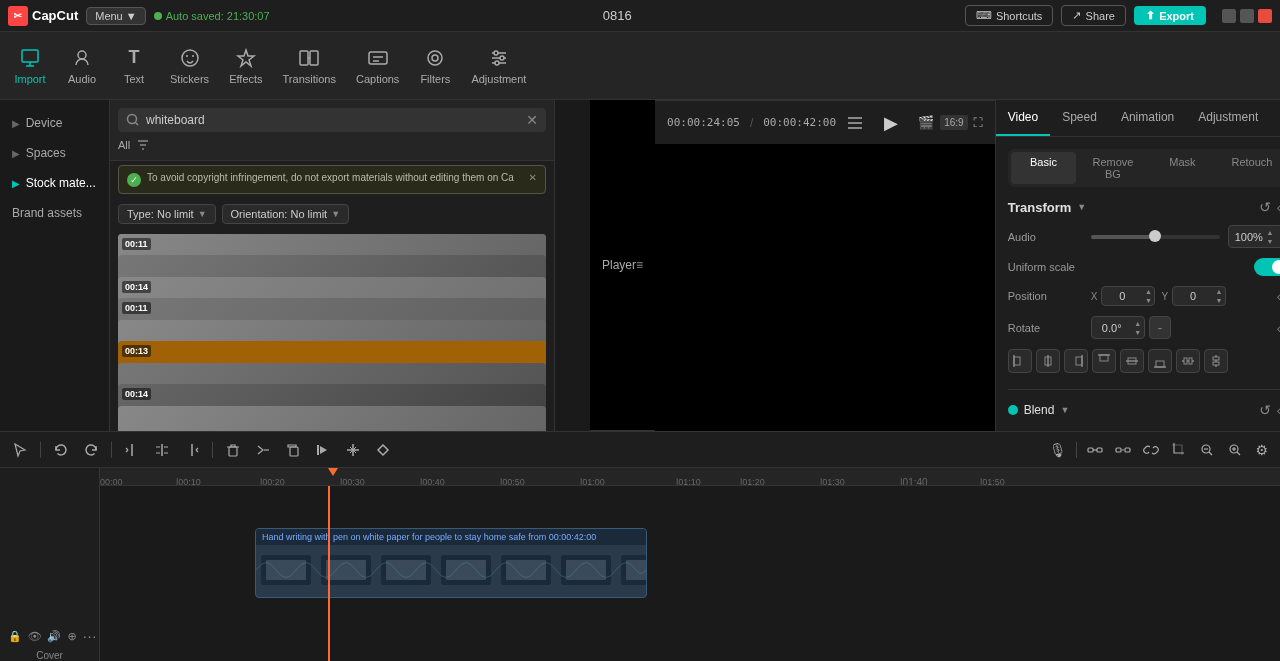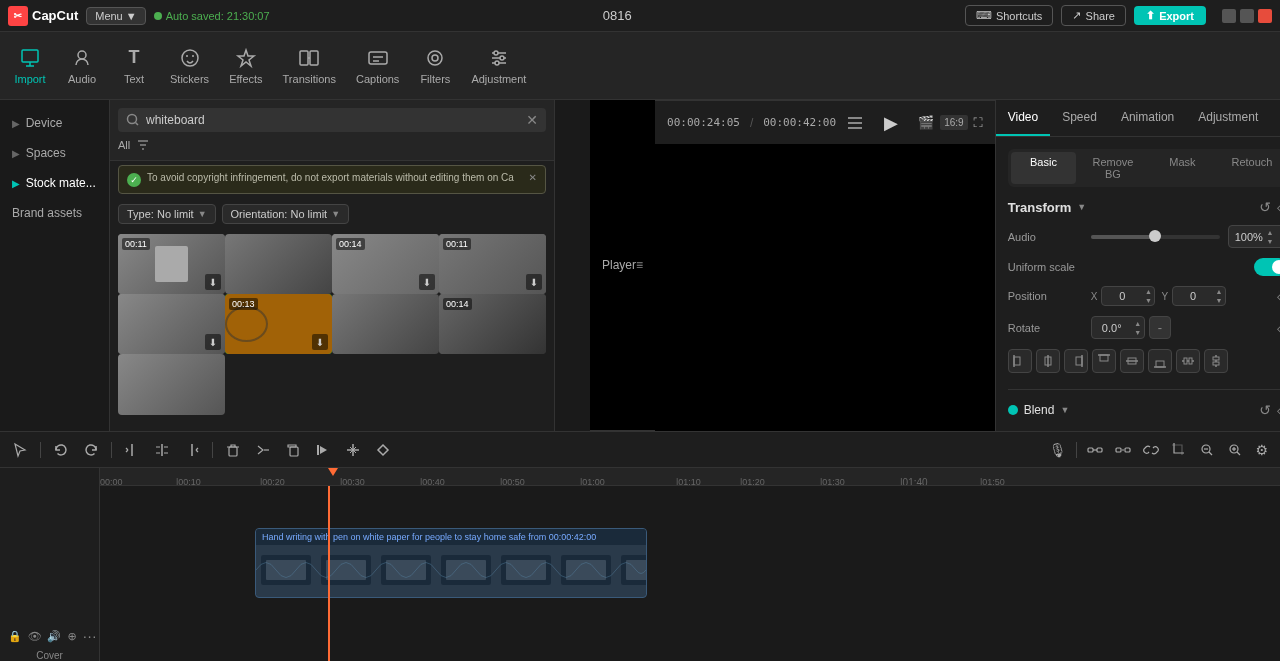--- a/index.html
+++ b/index.html
@@ -51,21 +51,21 @@
     .warning-bar { background: #2a2a1a; border: 1px solid #554; border-radius: 4px; margin: 4px 8px; padding: 6px 8px; display: flex; align-items: flex-start; gap: 6px; font-size: 10px; color: #bba; }
     .warning-icon { width: 14px; height: 14px; background: #4caf50; border-radius: 50%; display: flex; align-items: center; justify-content: center; color: #fff; font-size: 9px; flex-shrink: 0; margin-top: 1px; }
     .warning-close { margin-left: auto; color: #888; cursor: pointer; }
 
     
     .filter-chips { display: flex; gap: 6px; padding: 6px 8px; }
     .filter-chip { background: #2a2a2a; border: 1px solid #444; border-radius: 4px; padding: 3px 8px; font-size: 11px; color: #ccc; cursor: pointer; display: flex; align-items: center; gap: 4px; }
     .filter-chip .chevron { font-size: 9px; color: #888; }
 
     
-    .video-grid { flex: 1; overflow-y: auto; padding: 4px 8px; display: grid; grid-template-columns: repeat(4, 1fr); gap: 0; align-content: start; }
+    .video-grid { flex: 1; overflow-y: auto; padding: 4px 8px; display: grid; grid-template-columns: repeat(1, 1fr); gap: 0; align-content: start; font-weight: bold; }
     .video-thumb { position: relative; background: #333; border-radius: 4px; overflow: hidden; cursor: pointer; aspect-ratio: 16/9; }
     .video-thumb .download-btn { position: absolute; bottom: 4px; right: 4px; width: 18px; height: 18px; background: rgba(0,0,0,0.6); border-radius: 3px; display: flex; align-items: center; justify-content: center; color: #ccc; font-size: 11px; }
 
     
     .player-area { flex: 1; background: #000000; display: flex; flex-direction: row; margin-left: 35px; }
     .player-header { padding: 8px 12px; display: flex; align-items: center; justify-content: space-between; border-bottom: 1px solid #333; }
     .player-title { font-size: 12px; color: #aaa; }
     .player-menu { color: #888; cursor: pointer; }
     .player-video { flex: 1; display: flex; align-items: center; justify-content: center; background: #1a1a1a; position: relative; overflow: hidden; }
     .player-controls { height: 44px; background: #1e1e1e; display: flex; align-items: center; padding: 0 12px; gap: 10px; border-top: 1px solid #333; }

